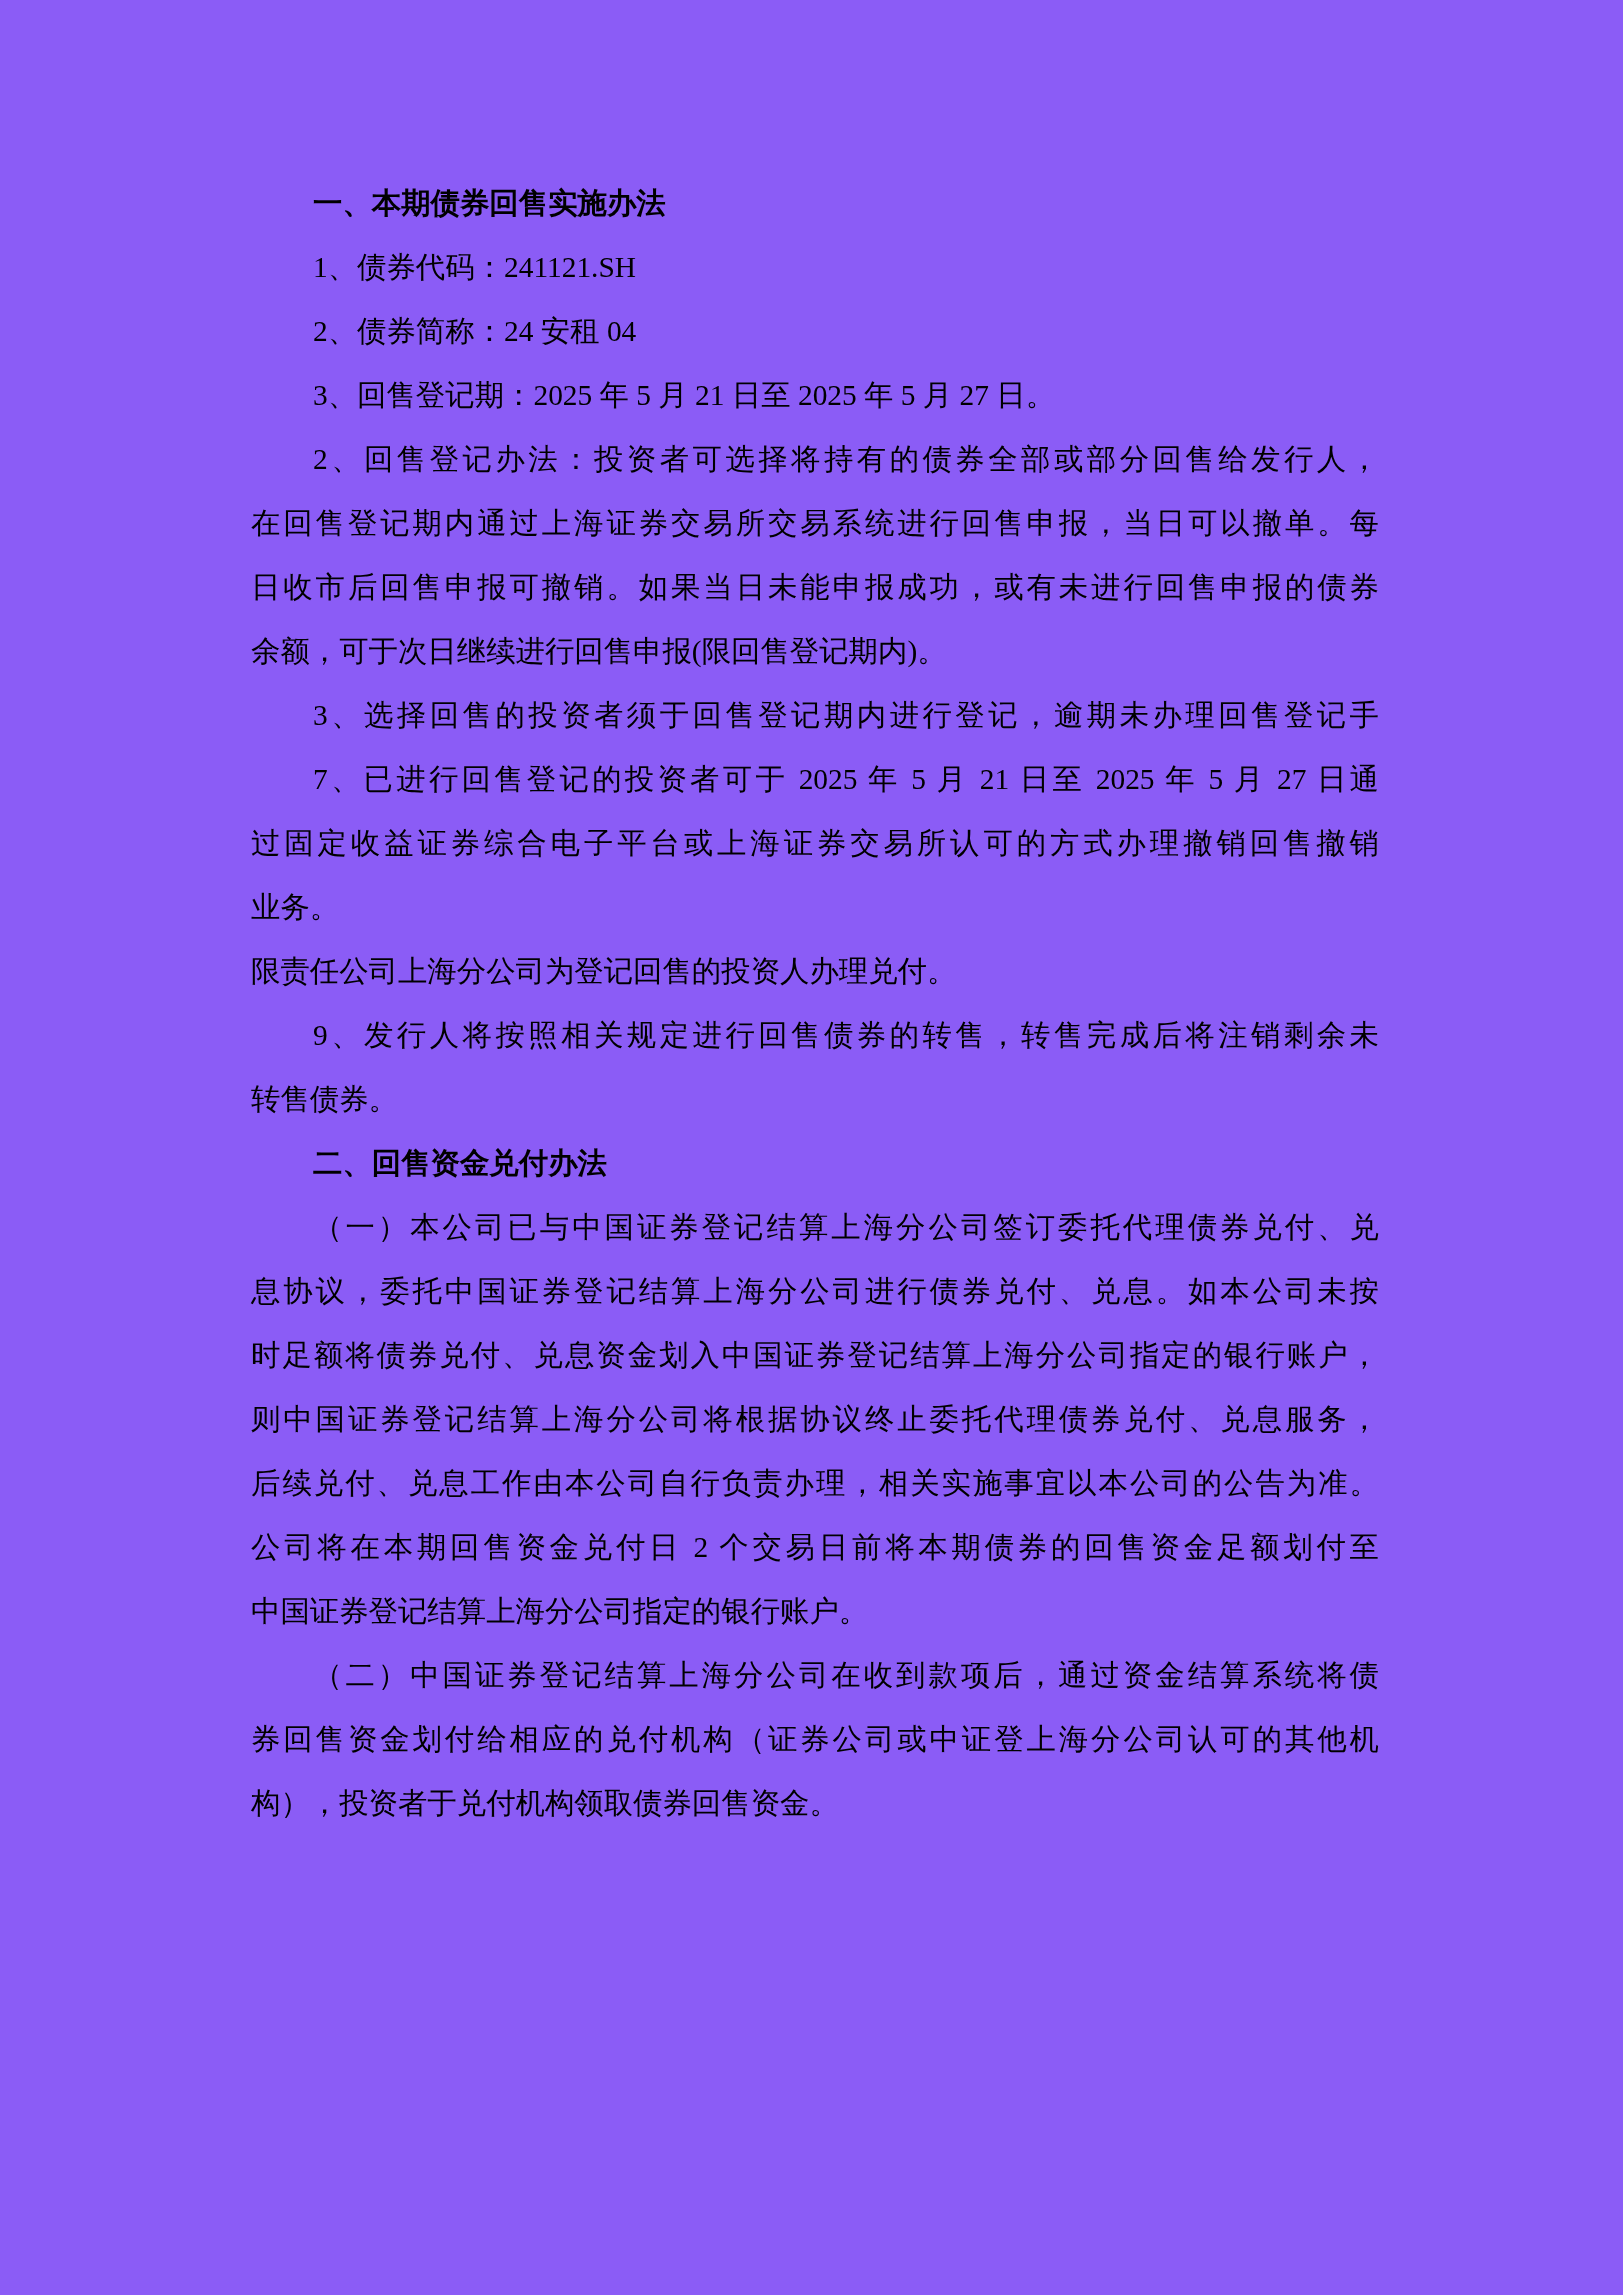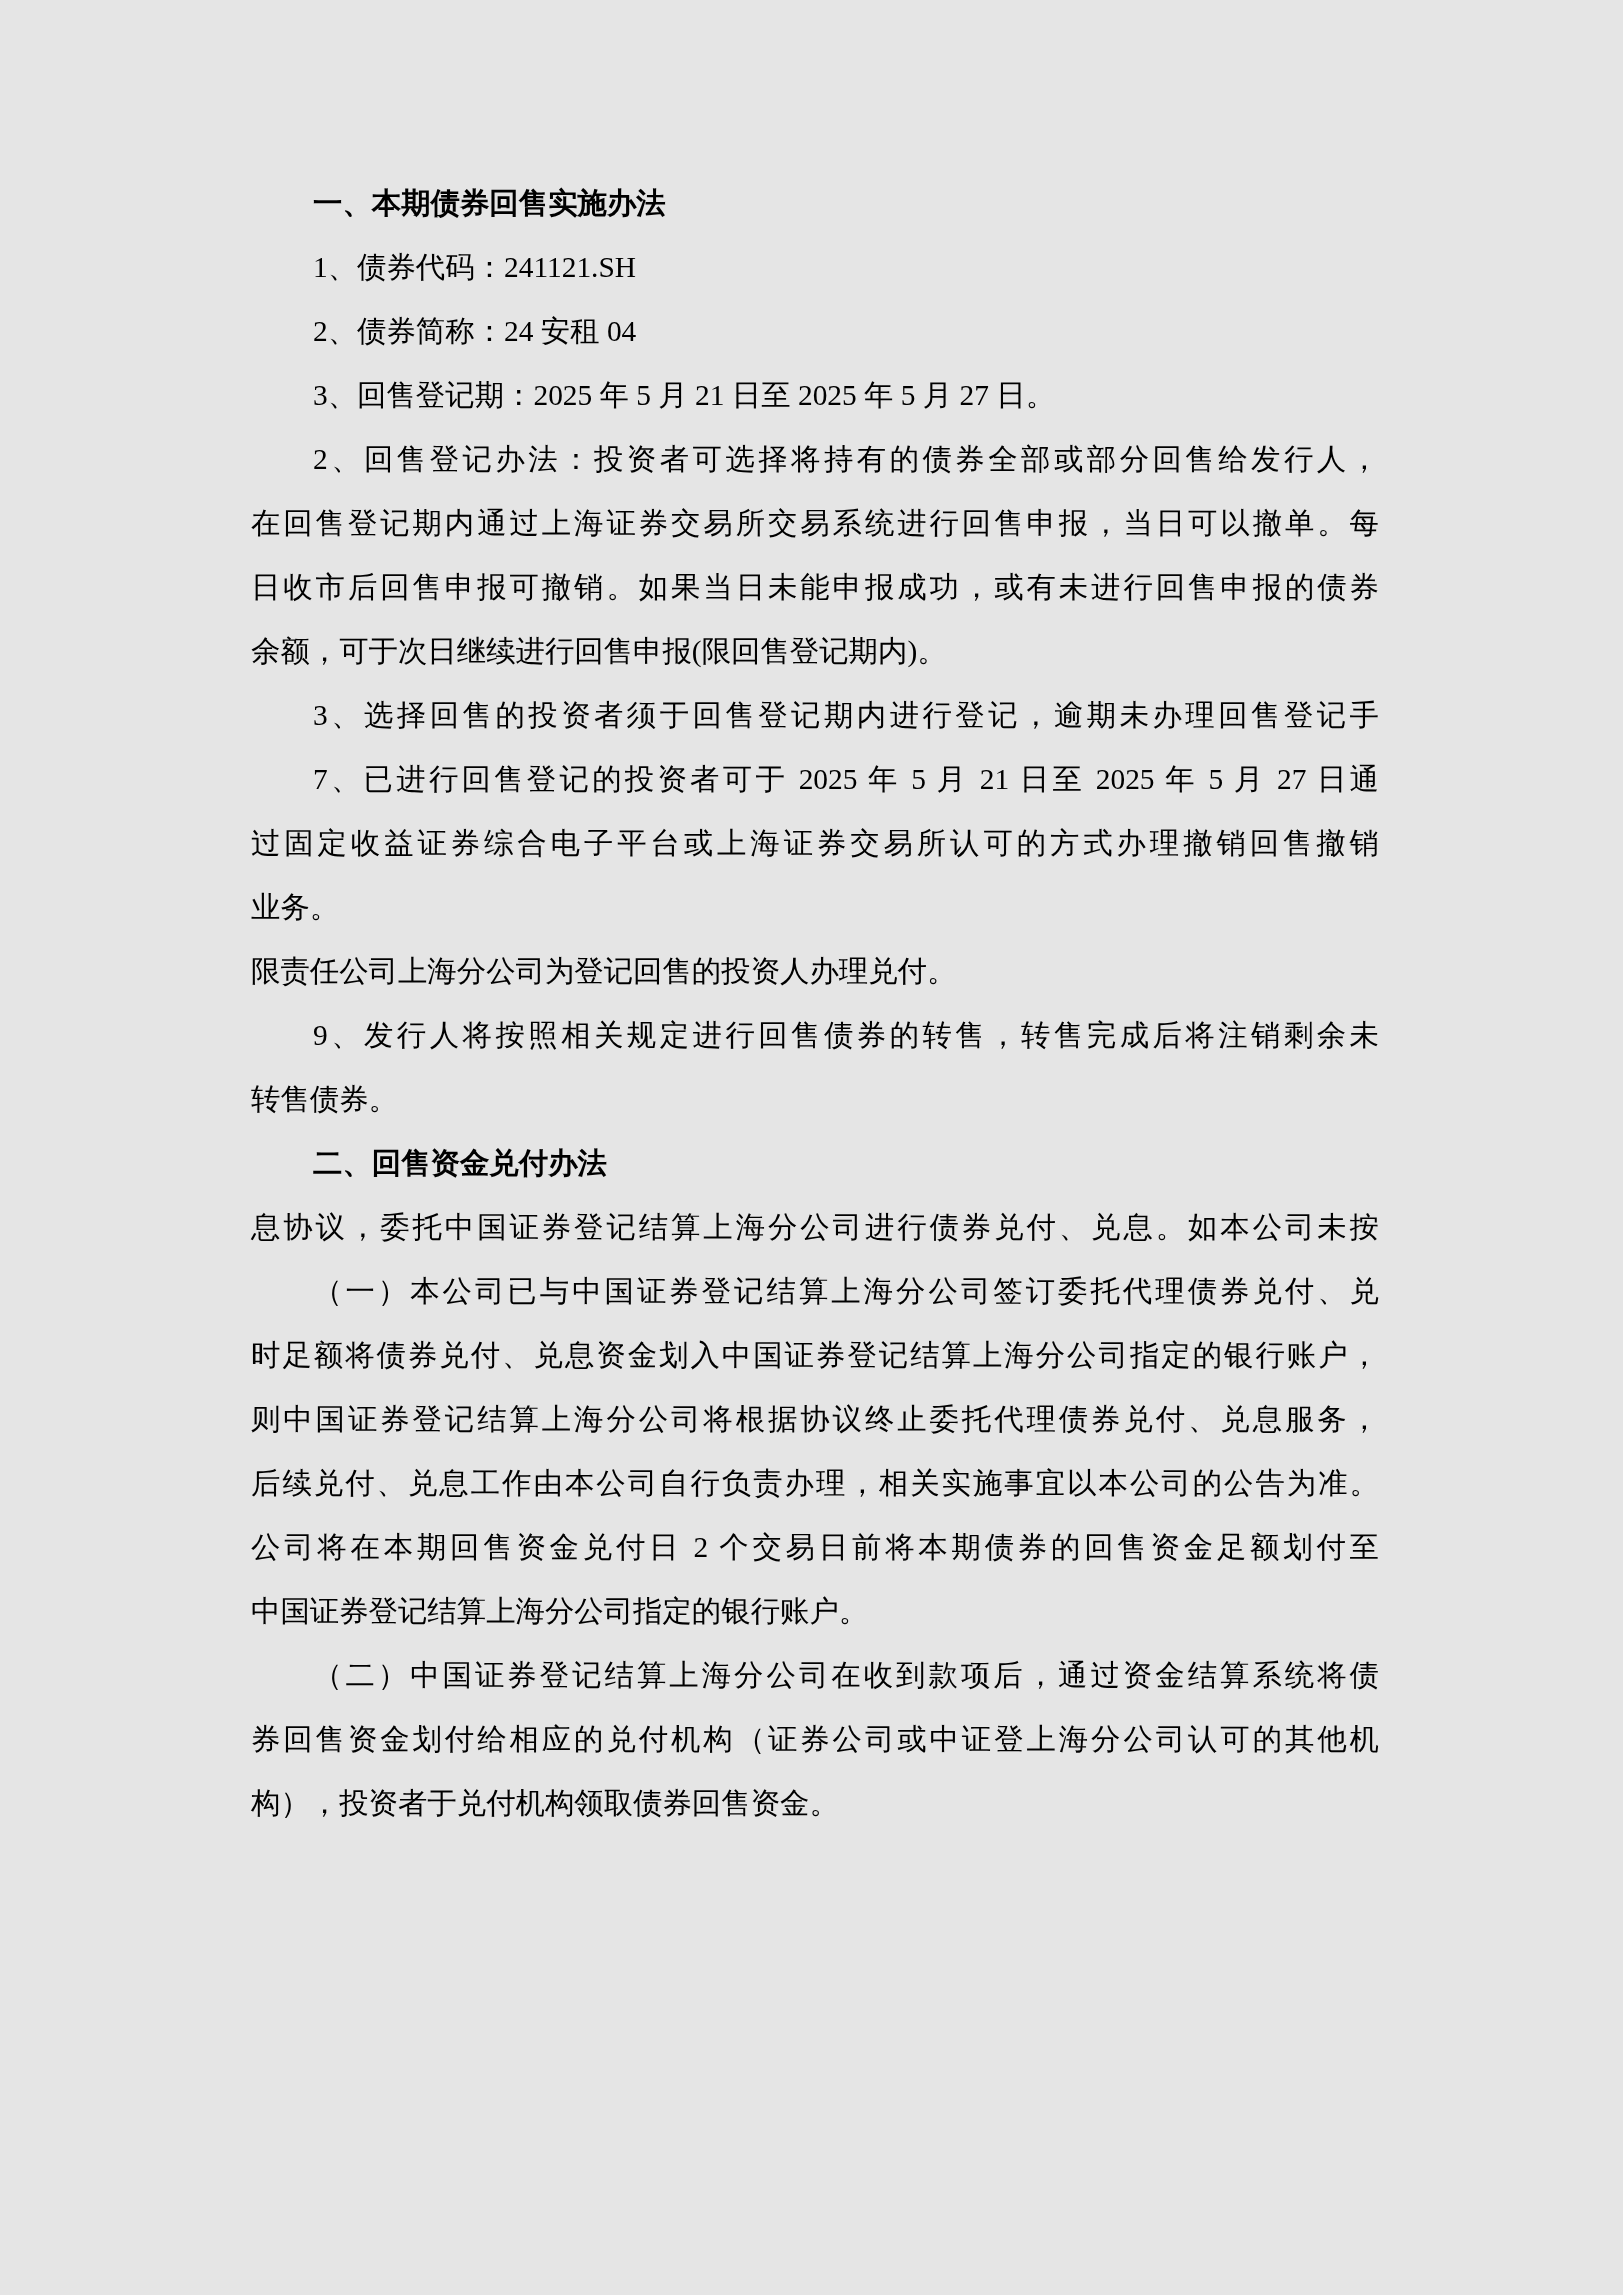--- a/index.html
+++ b/index.html
@@ -2,21 +2,21 @@
 <html style="font-size:10.5px"><head>
 <meta charset="utf-8">
 <style>
   html, body { margin: 0; padding: 0; }
   body { background: #ffffff; }
 
   .page {
     position: relative;
     width: 1623px;
     height: 2295px;
-    background: #e5e5e5;
+    background: #8b5cf6;
     overflow: hidden;
   }
 
   .doc {
     position: absolute;
     left: 251px;
     top: 171px;
     width: 1128px;
     color: #000000;
     font-family: "Liberation Serif", "DejaVu Serif", serif;
@@ -57,22 +57,22 @@
       <div class="line">日收市后回售申报可撤销。如果当日未能申报成功，或有未进行回售申报的债券</div>
       <div class="line end">余额，可于次日继续进行回售申报(限回售登记期内)。</div>
       <div class="line indent">3、选择回售的投资者须于回售登记期内进行登记，逾期未办理回售登记手</div>
       <div class="line indent">7、已进行回售登记的投资者可于 2025 年 5 月 21 日至 2025 年 5 月 27 日通</div>
       <div class="line">过固定收益证券综合电子平台或上海证券交易所认可的方式办理撤销回售撤销</div>
       <div class="line end">业务。</div>
       <div class="line end">限责任公司上海分公司为登记回售的投资人办理兑付。</div>
       <div class="line indent">9、发行人将按照相关规定进行回售债券的转售，转售完成后将注销剩余未</div>
       <div class="line end">转售债券。</div>
       <div class="line indent end bold">二、回售资金兑付办法</div>
+      <div class="line indent">（一）本公司已与中国证券登记结算上海分公司签订委托代理债券兑付、兑</div>
       <div class="line">息协议，委托中国证券登记结算上海分公司进行债券兑付、兑息。如本公司未按</div>
-      <div class="line indent">（一）本公司已与中国证券登记结算上海分公司签订委托代理债券兑付、兑</div>
       <div class="line">时足额将债券兑付、兑息资金划入中国证券登记结算上海分公司指定的银行账户，</div>
       <div class="line">则中国证券登记结算上海分公司将根据协议终止委托代理债券兑付、兑息服务，</div>
       <div class="line">后续兑付、兑息工作由本公司自行负责办理，相关实施事宜以本公司的公告为准。</div>
       <div class="line">公司将在本期回售资金兑付日 2 个交易日前将本期债券的回售资金足额划付至</div>
       <div class="line end">中国证券登记结算上海分公司指定的银行账户。</div>
       <div class="line indent">（二）中国证券登记结算上海分公司在收到款项后，通过资金结算系统将债</div>
       <div class="line">券回售资金划付给相应的兑付机构（证券公司或中证登上海分公司认可的其他机</div>
       <div class="line end">构），投资者于兑付机构领取债券回售资金。</div>
     </div>
 </div>

